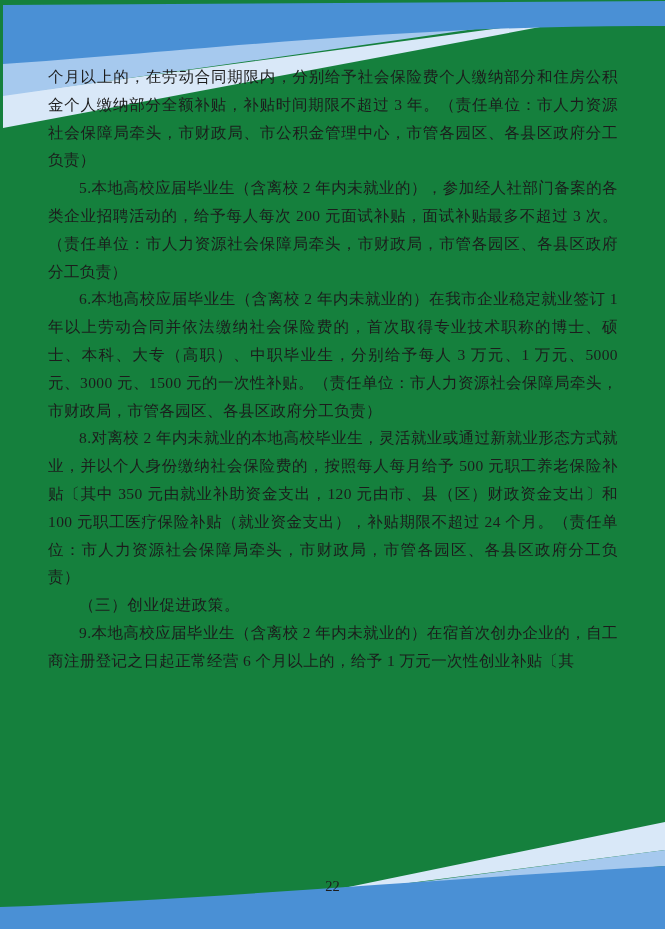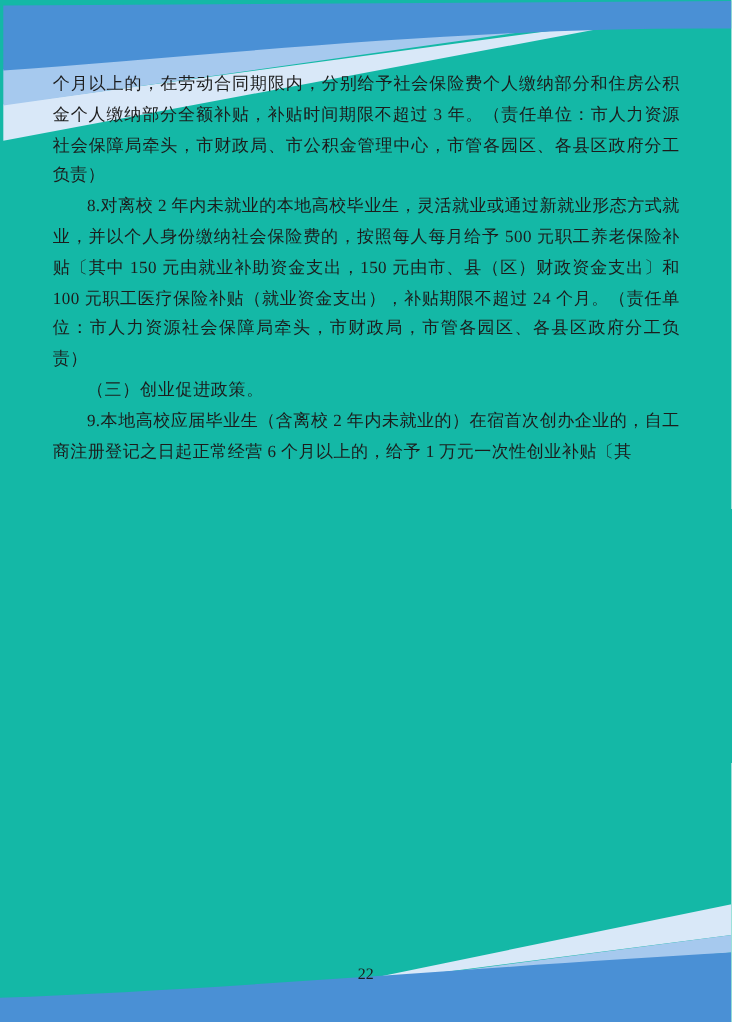--- a/index.html
+++ b/index.html
@@ -1,20 +1,20 @@
 <!DOCTYPE html>
 <html><head>
 <meta charset="utf-8">
 <style>
   html, body { margin: 0; padding: 0; background: #ffffff; }
   .page {
     position: relative;
     width: 665px;
     height: 929px;
-    background: #14b8a6;
+    background: #15803d;
     overflow: hidden;
     font-family: "Liberation Serif", "DejaVu Serif", serif;
   }
   .deco {
     position: absolute;
     left: 0;
     width: 665px;
     height: 135px;
     display: block;
   }
@@ -56,21 +56,23 @@
 <div class="page">
 
   <svg class="deco top" viewBox="0 0 665 135" preserveAspectRatio="none">
     <path d="M3,95 L620,12 L3,128 Z" fill="#d9e8f8"></path>
     <path d="M3,63 L560,17 L3,96 Z" fill="#a6c9ee"></path>
     <path d="M3,5 L665,1 L665,26 C420,24 180,52 3,64 Z" fill="#4a90d5"></path>
   </svg>
 
   <div class="content">
     <p>个月以上的，在劳动合同期限内，分别给予社会保险费个人缴纳部分和住房公积金个人缴纳部分全额补贴，补贴时间期限不超过 3 年。（责任单位：市人力资源社会保障局牵头，市财政局、市公积金管理中心，市管各园区、各县区政府分工负责）</p>
-    <p class="indent">8.对离校 2 年内未就业的本地高校毕业生，灵活就业或通过新就业形态方式就业，并以个人身份缴纳社会保险费的，按照每人每月给予 500 元职工养老保险补贴〔其中 150 元由就业补助资金支出，150 元由市、县（区）财政资金支出〕和 100 元职工医疗保险补贴（就业资金支出），补贴期限不超过 24 个月。（责任单位：市人力资源社会保障局牵头，市财政局，市管各园区、各县区政府分工负责）</p>
+    <p class="indent">5.本地高校应届毕业生（含离校 2 年内未就业的），参加经人社部门备案的各类企业招聘活动的，给予每人每次 200 元面试补贴，面试补贴最多不超过 3 次。（责任单位：市人力资源社会保障局牵头，市财政局，市管各园区、各县区政府分工负责）</p>
+    <p class="indent">6.本地高校应届毕业生（含离校 2 年内未就业的）在我市企业稳定就业签订 1 年以上劳动合同并依法缴纳社会保险费的，首次取得专业技术职称的博士、硕士、本科、大专（高职）、中职毕业生，分别给予每人 3 万元、1 万元、5000 元、3000 元、1500 元的一次性补贴。（责任单位：市人力资源社会保障局牵头，市财政局，市管各园区、各县区政府分工负责）</p>
+    <p class="indent">8.对离校 2 年内未就业的本地高校毕业生，灵活就业或通过新就业形态方式就业，并以个人身份缴纳社会保险费的，按照每人每月给予 500 元职工养老保险补贴〔其中 350 元由就业补助资金支出，120 元由市、县（区）财政资金支出〕和 100 元职工医疗保险补贴（就业资金支出），补贴期限不超过 24 个月。（责任单位：市人力资源社会保障局牵头，市财政局，市管各园区、各县区政府分工负责）</p>
     <p class="indent heading">（三）创业促进政策。</p>
     <p class="indent">9.本地高校应届毕业生（含离校 2 年内未就业的）在宿首次创办企业的，自工商注册登记之日起正常经营 6 个月以上的，给予 1 万元一次性创业补贴〔其</p>
   </div>
 
   <div class="page-number">22</div>
 
   <svg class="deco bottom" viewBox="0 0 665 135" preserveAspectRatio="none">
     <path d="M300,103 L665,28 L665,56 Z" fill="#d9e8f8"></path>
     <path d="M330,100 L665,56 L665,72 Z" fill="#a6c9ee"></path>
     <path d="M0,113 C200,106 450,84 665,72 L665,135 L0,135 Z" fill="#4a90d5"></path>

